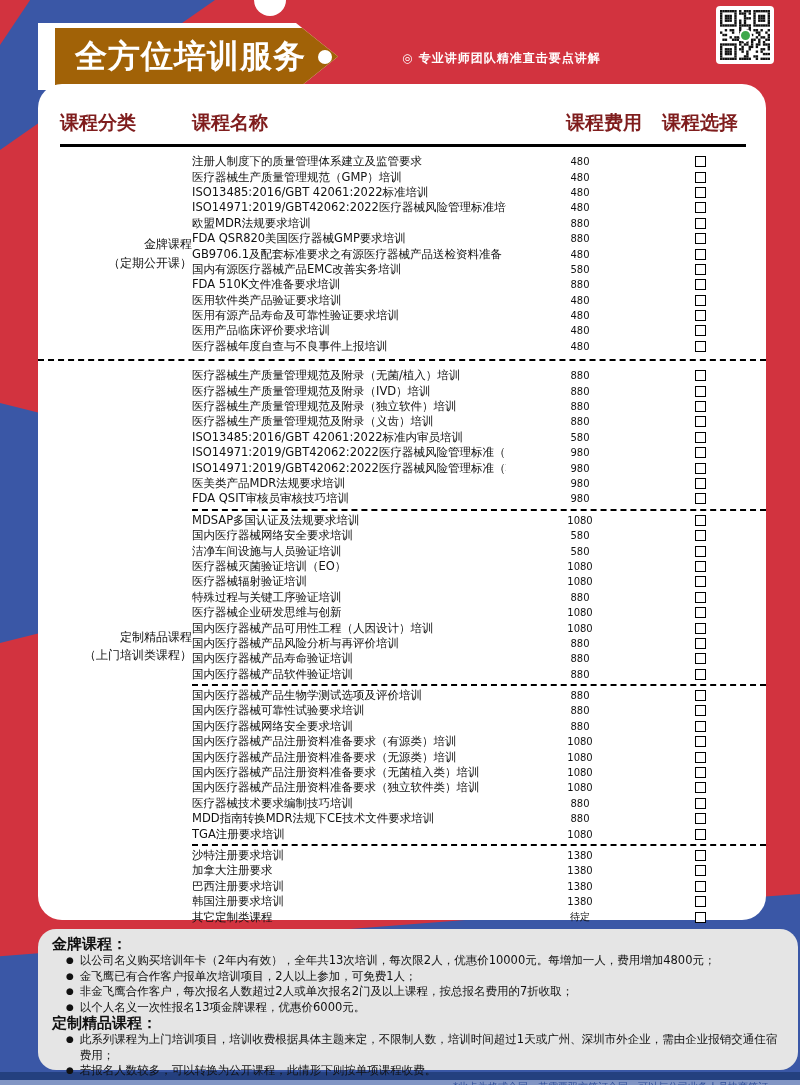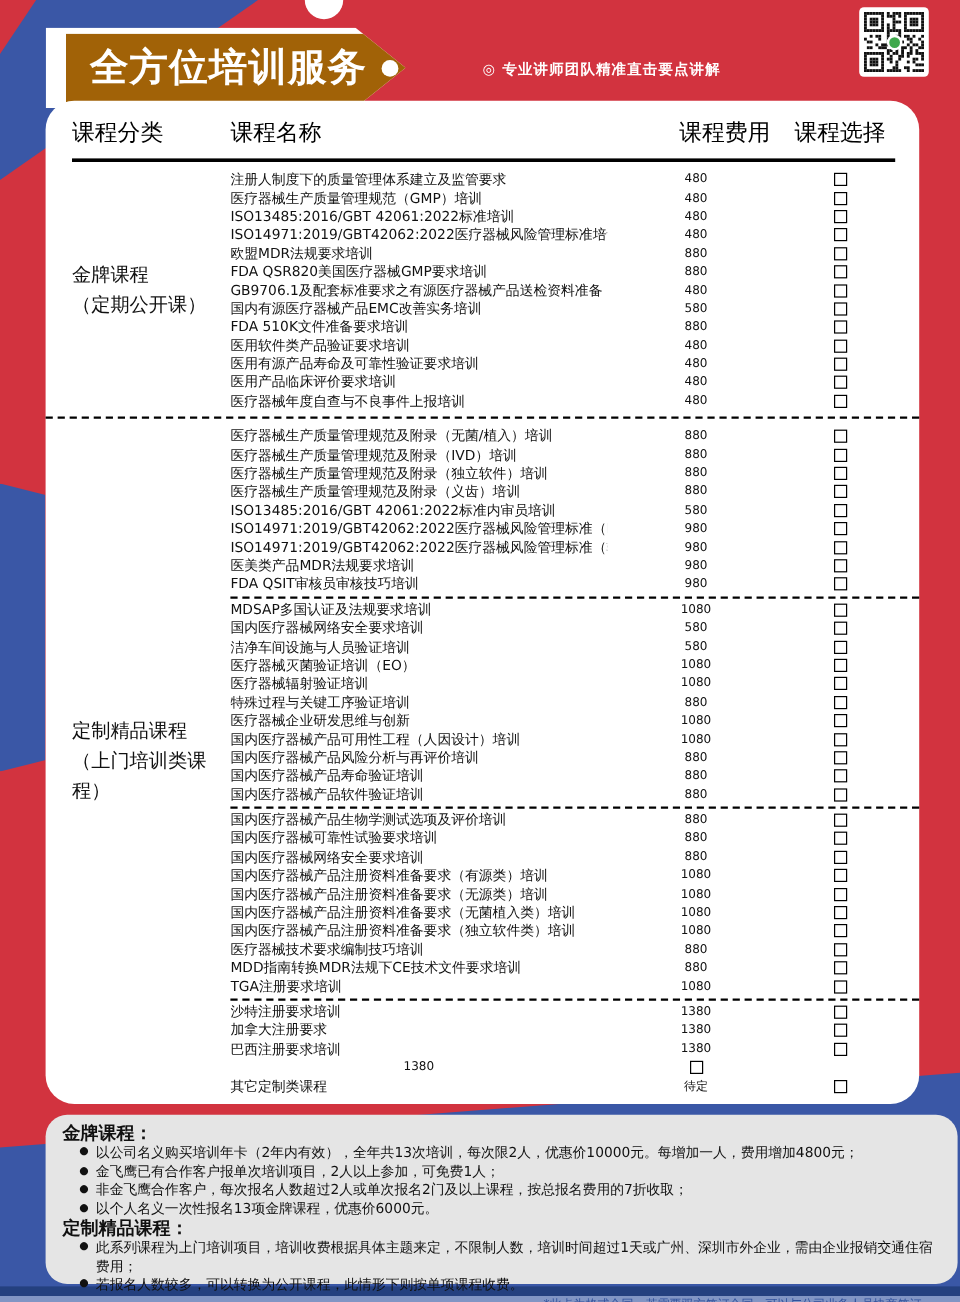--- a/index.html
+++ b/index.html
@@ -31,27 +31,27 @@
 
   
   .qr { position:absolute; left:716px; top:6px; width:58px; height:58px; background:#fff; border-radius:4px;
         display:flex; align-items:center; justify-content:center; }
   .qr svg { display:block; }
   .qr-logo { position:absolute; width:13px; height:13px; border-radius:50%; background:#3fa84c; border:2px solid #fff; }
 
   
   .card { position:absolute; left:38px; top:84px; width:728px; height:836px; background:#fff; border-radius:24px;
           padding:10px 20px 0 22px; }
-  .thead { display:grid; grid-template-columns:132px 1fr 100px 92px; font-size:19px; font-weight:normal; color:#000000;
-           padding:4px 0 8px 0; }
+  .thead { display:grid; grid-template-columns:132px 1fr 100px 92px; font-size:19px; font-weight:bold; color:#7f1d1d;
+           padding:4px 0 8px 0;margin-top:12px; }
   .thead .h-fee,.thead .h-sel { text-align:center; }
   .thead-line { border-bottom:3px solid #000; margin-bottom:7px; }
 
   .section { display:grid; grid-template-columns:132px 1fr; align-items:center; }
-  .cat { text-align:left; font-size:16px; color:#111; line-height:1.55; }
+  .cat { text-align:right; font-size:12px; color:#111; line-height:1.55; }
   .rows { min-width:0; }
   .row { display:grid; grid-template-columns:1fr 100px 92px; height:15.4px; align-items:center; color:#111;gap:24px; }
   .c-name { font-size:11.5px; white-space:nowrap; overflow:hidden; }
   .c-fee { font-size:10px; text-align:center; }
   .c-sel { display:flex; justify-content:center; }
   .checkbox { width:11px; height:11px; border:1.6px solid #000; background:#fff; display:block; }
 
   .sep-major { border-top:2px dashed #000; margin:5px -20px 7px -22px; }
   .sep-internal { border-top:2px dashed #000; margin:2px -20px 2px 0; }
 
@@ -650,20 +650,21 @@
               </div>
             </div>
             <div class="row">
               <div class="c-name">巴西注册要求培训</div>
               <div class="c-fee">1380</div>
               <div class="c-sel">
                 <span class="checkbox"></span>
               </div>
             </div>
             <div class="row">
+              <div class="c-name">韩国注册要求培训</div>
               <div class="c-fee">1380</div>
               <div class="c-sel">
                 <span class="checkbox"></span>
               </div>
             </div>
             <div class="row">
               <div class="c-name">其它定制类课程</div>
               <div class="c-fee">待定</div>
               <div class="c-sel">
                 <span class="checkbox"></span>

